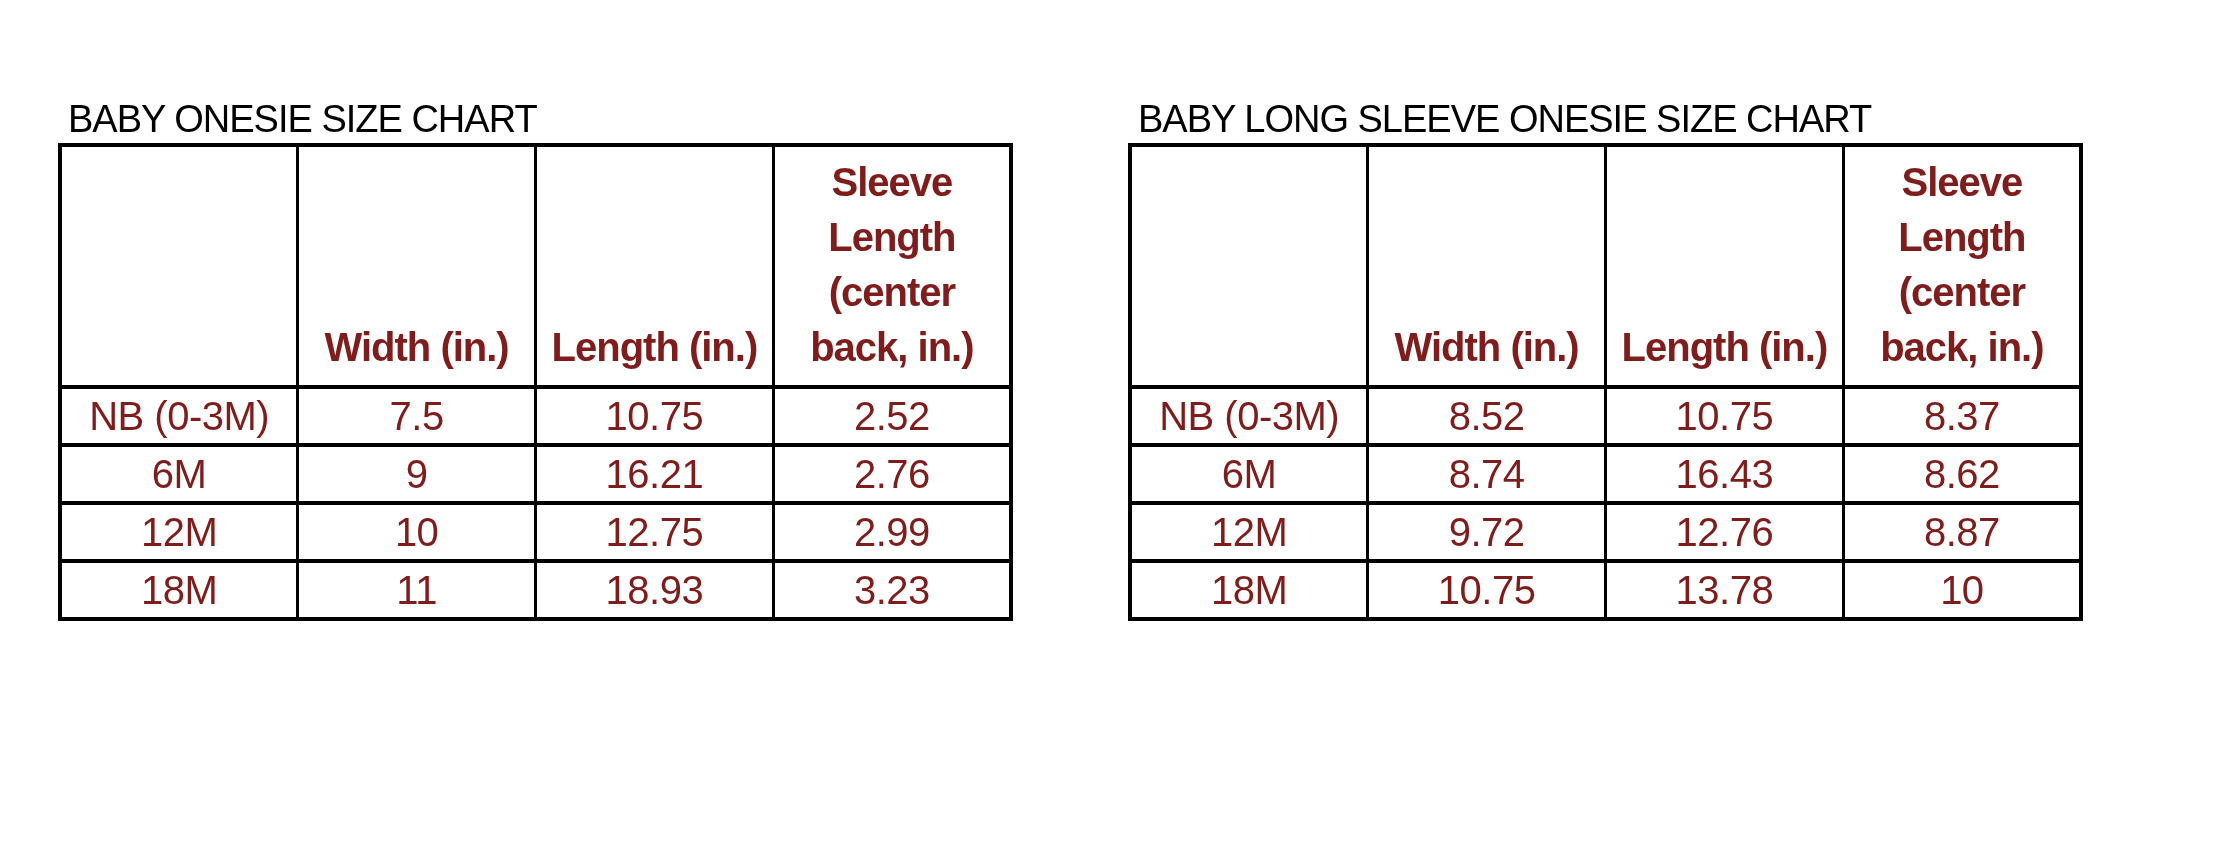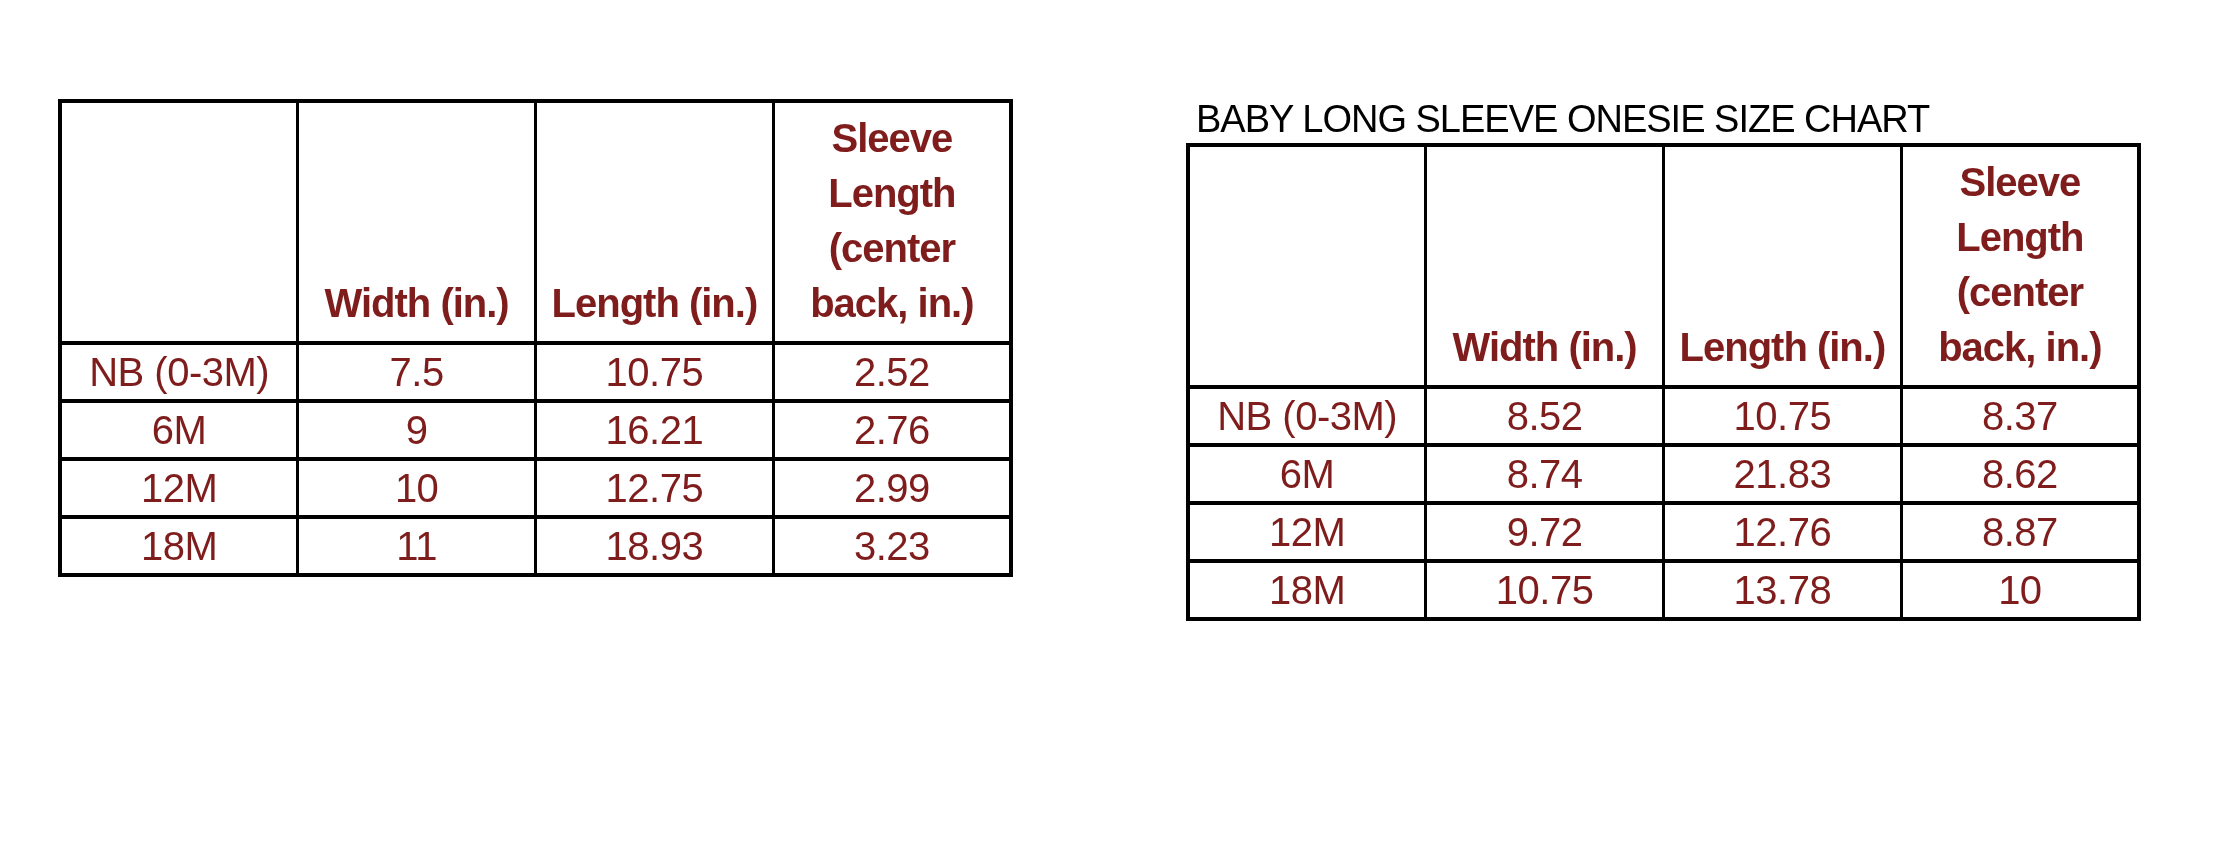--- a/index.html
+++ b/index.html
@@ -10,21 +10,21 @@
     color: #000000;
     font-family: "Liberation Sans", sans-serif;
     overflow: hidden;
     position: relative;
   }
   .chart-block {
     position: absolute;
     top: 97px;
   }
   #table-block-0 { left: 58px; }
-  #table-block-1 { left: 1186px; }
+  #table-block-1 { left: 1128px; }
   .chart-title {
     font-size: 38px;
     line-height: 44px;
     font-weight: 400;
     letter-spacing: -1px;
     white-space: nowrap;
     padding-left: 10px;
     color: #000000;
   }
   table.size-table {
@@ -60,20 +60,21 @@
     font-weight: 400;
     font-size: 40px;
     letter-spacing: -0.5px;
     padding: 0 4px;
   }
 </style>
 </head>
 <body>
 
 <div id="table-block-0" class="chart-block">
+  <div class="chart-title">BABY ONESIE SIZE CHART</div>
   <table class="size-table">
     <thead>
       <tr>
           <th></th>
           <th>Width (in.)</th>
           <th>Length (in.)</th>
           <th>Sleeve Length (center back, in.)</th>
         </tr>
     </thead>
     <tbody>
@@ -119,21 +120,21 @@
     <tbody>
         <tr>
           <td>NB (0-3M)</td>
           <td>8.52</td>
           <td>10.75</td>
           <td>8.37</td>
         </tr>
         <tr>
           <td>6M</td>
           <td>8.74</td>
-          <td>21.83</td>
+          <td>16.43</td>
           <td>8.62</td>
         </tr>
         <tr>
           <td>12M</td>
           <td>9.72</td>
           <td>12.76</td>
           <td>8.87</td>
         </tr>
         <tr>
           <td>18M</td>

